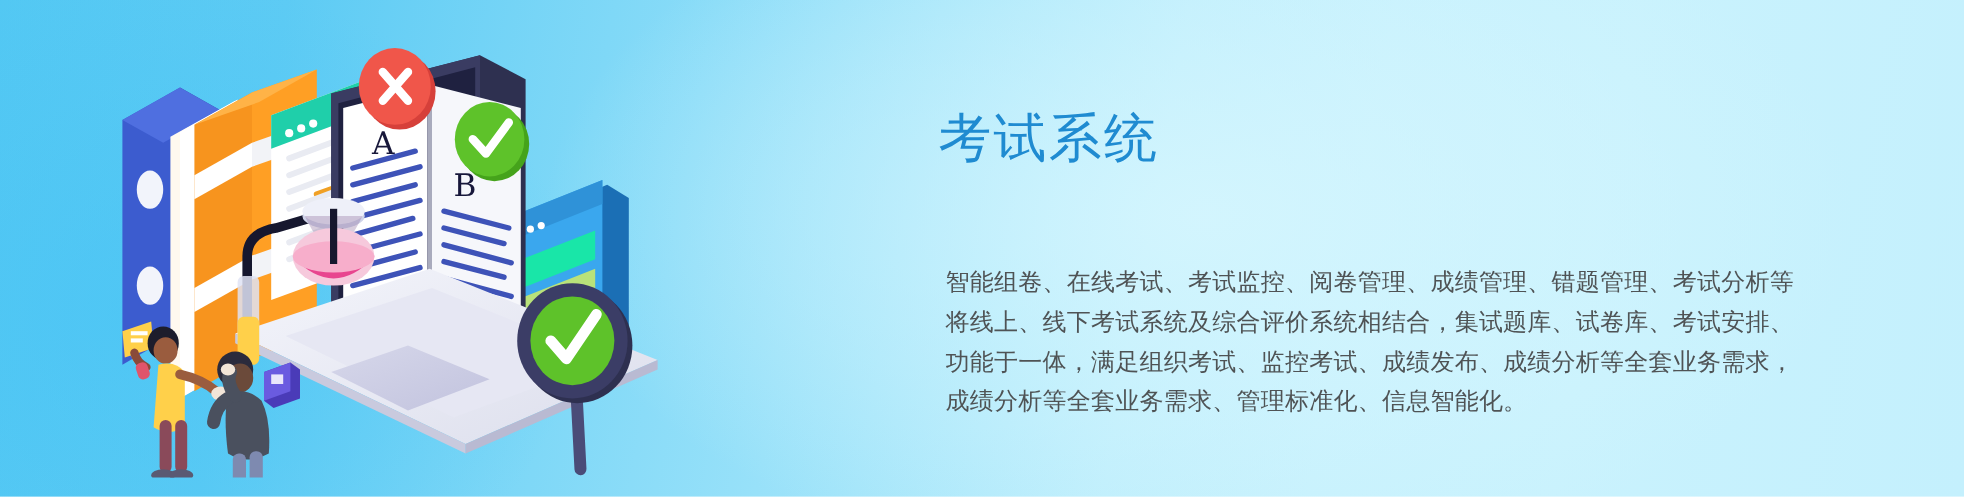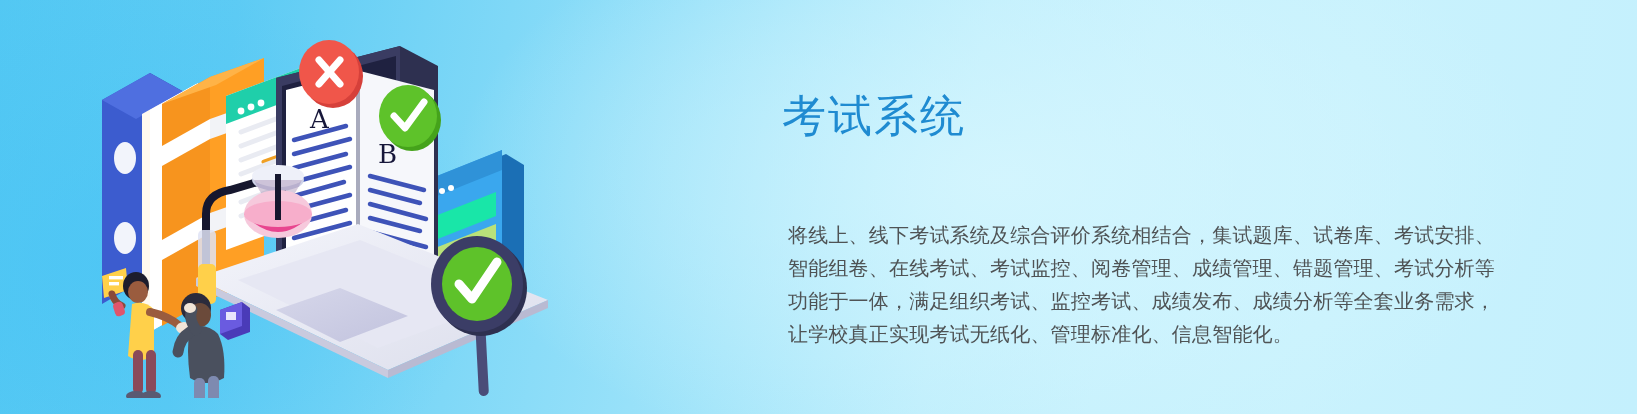--- a/index.html
+++ b/index.html
@@ -246,19 +246,19 @@
         <rect x="130" y="358" width="11" height="42" rx="5" fill="#7e8ab0"></rect>
         <ellipse cx="120" cy="403" rx="11" ry="5" fill="#e8798a"></ellipse>
         <ellipse cx="136" cy="400" rx="11" ry="5" fill="#e8798a"></ellipse>
       </g>
     </svg>
   </div>
 
   <div class="text-col">
     <h1 class="title">考试系统</h1>
     <p class="desc">
+      <span class="ln">智能组卷、在线考试、考试监控、阅卷管理、成绩管理、错题管理、考试分析等</span>
       <span class="ln">将线上、线下考试系统及综合评价系统相结合，集试题库、试卷库、考试安排、</span>
-      <span class="ln">智能组卷、在线考试、考试监控、阅卷管理、成绩管理、错题管理、考试分析等</span>
       <span class="ln">功能于一体，满足组织考试、监控考试、成绩发布、成绩分析等全套业务需求，</span>
-      <span class="ln">让学校真正实现考试无纸化、管理标准化、信息智能化。</span>
+      <span class="ln">成绩分析等全套业务需求、管理标准化、信息智能化。</span>
     </p>
   </div>
 </div>
 
 </body></html>

